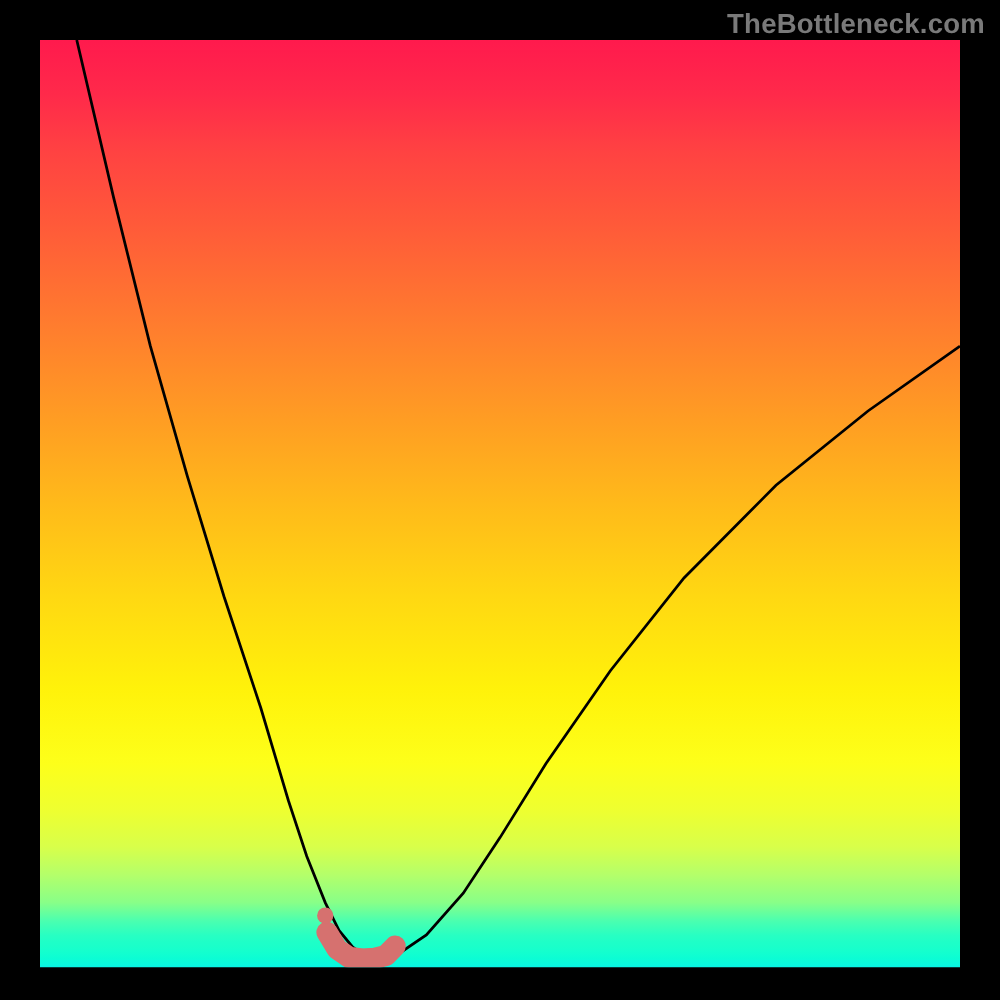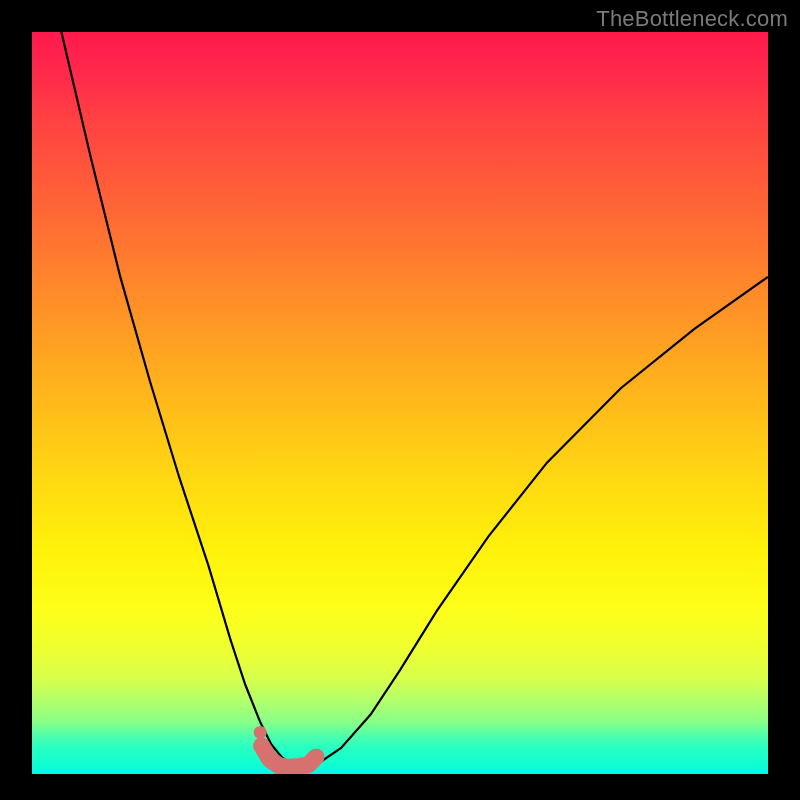--- a/index.html
+++ b/index.html
@@ -65,21 +65,21 @@
     left: 0;
     width: 100%;
     height: 100%;
   }
   .watermark {
     position: absolute;
     top: 6px;
     right: 12px;
     color: #7a7a7a;
     font-size: 22px;
-    font-weight: 400;
+    font-weight: 700;
     letter-spacing: 0.2px;
   }
 </style>
 </head>
 <body>
 
 <div class="frame">
 
   <div class="plot-area">
     <div class="gradient"></div>

